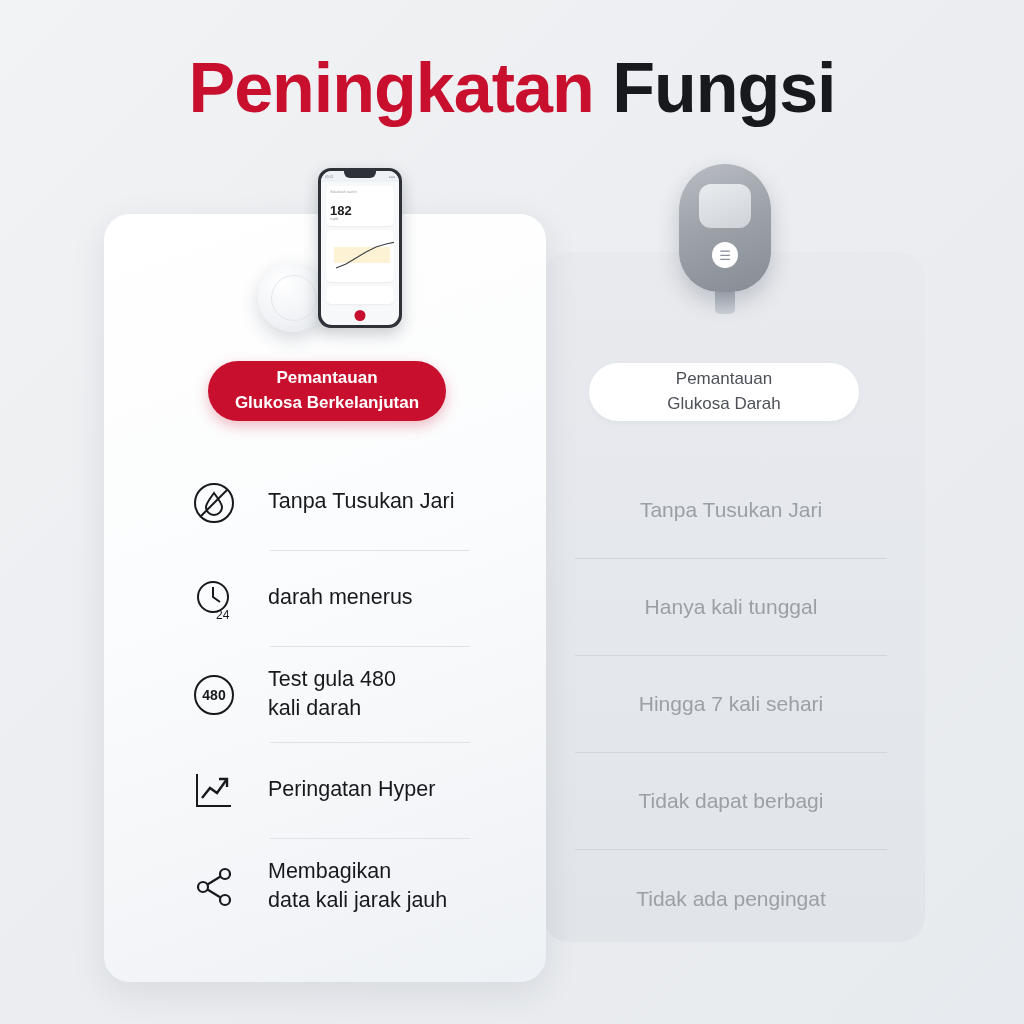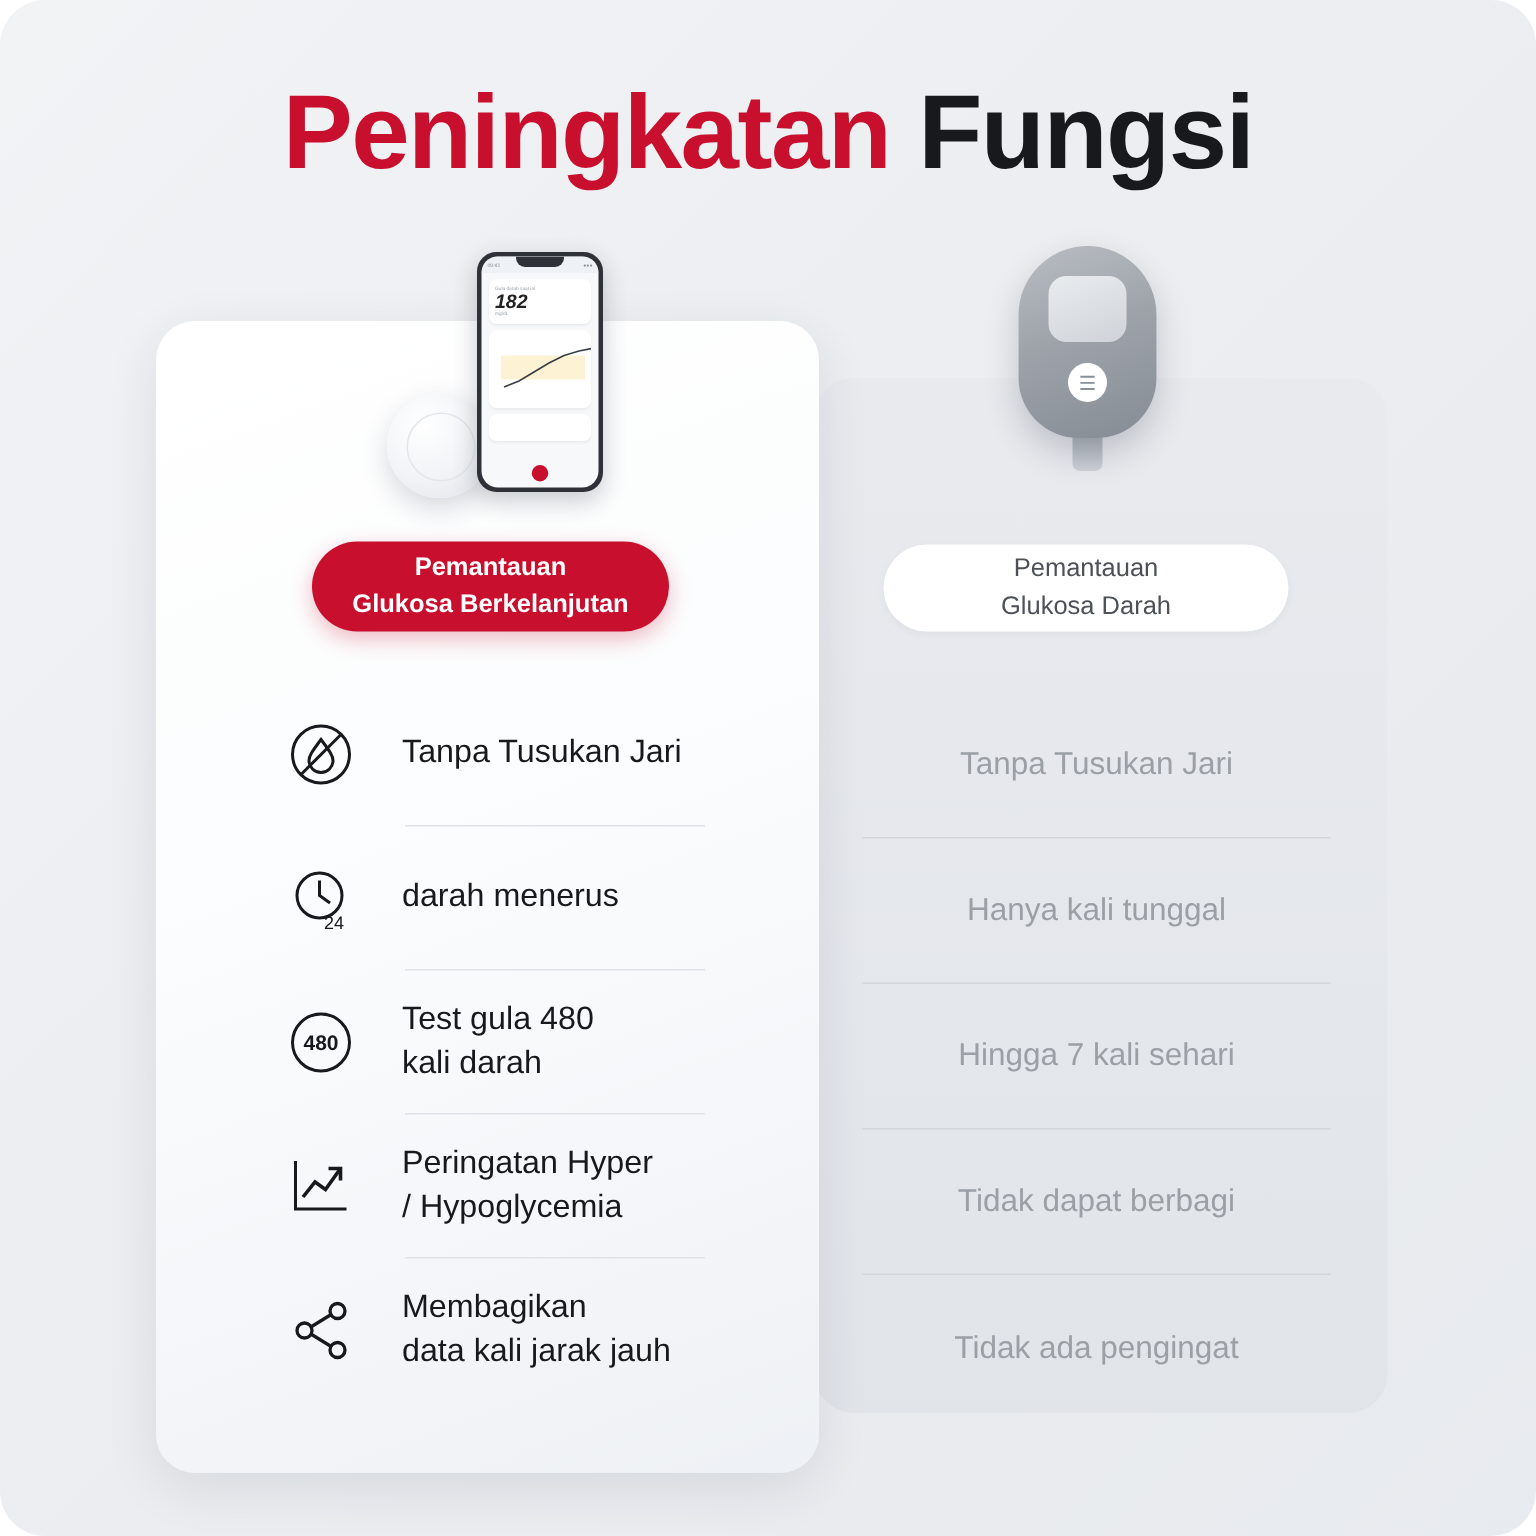--- a/index.html
+++ b/index.html
@@ -5,21 +5,20 @@
   * { box-sizing: border-box; margin: 0; padding: 0; }
   html, body {
     width: 1024px; height: 1024px;
     font-family: "Liberation Sans", sans-serif;
     overflow: hidden;
   }
   .page {
     position: relative;
     width: 1024px; height: 1024px;
     background: linear-gradient(135deg, #f2f3f5 0%, #eceef1 40%, #e7eaee 100%);
-    border-radius: 30px;
   }
 
   
   .title {
     position: absolute;
     top: 48px; left: 0; width: 100%;
     text-align: center;
     font-size: 70px;
     font-weight: 700;
     letter-spacing: -1px;
@@ -150,21 +149,21 @@
     font-size: 3.4px; color:#8b9099;
   }
   .ps-card {
     margin: 4px 5px 0 5px;
     background: #ffffff;
     border-radius: 5px;
     padding: 4px 4px 5px 4px;
     box-shadow: 0 1px 2px rgba(0,0,0,0.05);
   }
   .ps-label { font-size: 3.2px; color: #9aa0a8; }
-  .ps-value { font-size: 13px; font-weight: 700; color: #222; line-height: 1; margin-top: 0; font-style: italic;}
+  .ps-value { font-size: 13px; font-weight: 700; color: #222; line-height: 1; margin-top: 10px;}
   .ps-graph {
     margin: 4px 5px 0 5px;
     background: #ffffff;
     border-radius: 5px;
     height: 52px;
     position: relative;
     overflow: hidden;
     box-shadow: 0 1px 2px rgba(0,0,0,0.05);
   }
   .ps-band {
@@ -349,21 +348,20 @@
     <div class="left-item">
       <div class="left-icon">
         <svg width="46" height="46" viewBox="0 0 46 46">
           <polyline points="6,6 6,38 40,38" fill="none" stroke="#17191c" stroke-width="2"></polyline>
           <polyline points="11,30 19,20 26,25 36,11" fill="none" stroke="#17191c" stroke-width="2.4"></polyline>
           <polyline points="28,11 36,11 36,19" fill="none" stroke="#17191c" stroke-width="2.4"></polyline>
         </svg>
       </div>
       <div class="left-text">
         <div>Peringatan Hyper</div>
-        <div>/ Hypoglycemia</div>
       </div>
     </div>
     <div class="divider"></div>
 
     <div class="left-item">
       <div class="left-icon">
         <svg width="46" height="46" viewBox="0 0 46 46">
           <circle cx="34" cy="10" r="5" fill="none" stroke="#17191c" stroke-width="2.2"></circle>
           <circle cx="12" cy="23" r="5" fill="none" stroke="#17191c" stroke-width="2.2"></circle>
           <circle cx="34" cy="36" r="5" fill="none" stroke="#17191c" stroke-width="2.2"></circle>

